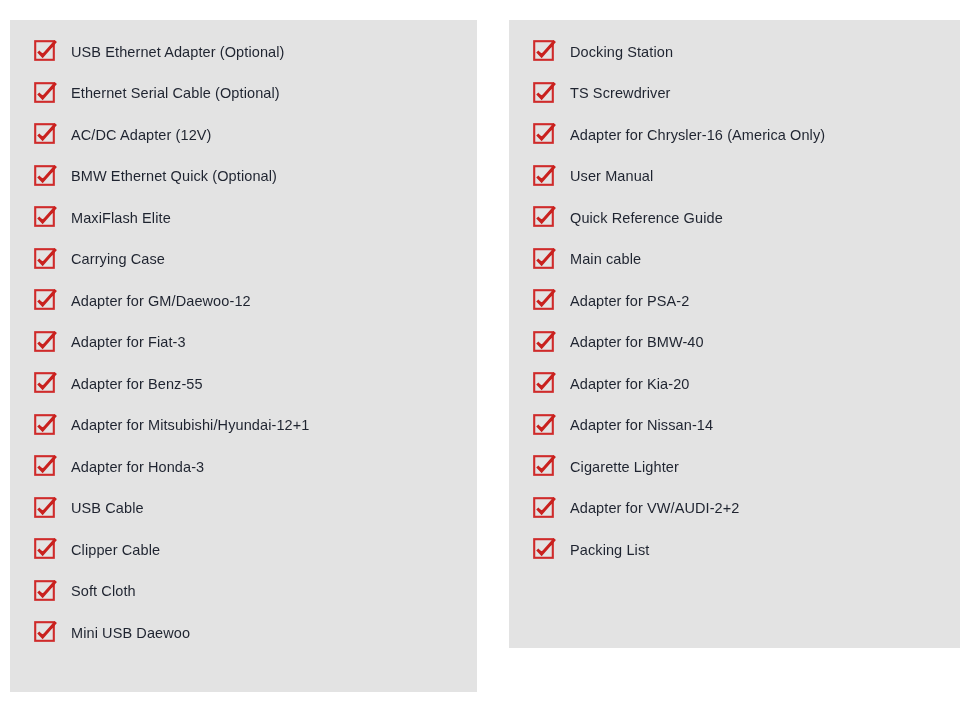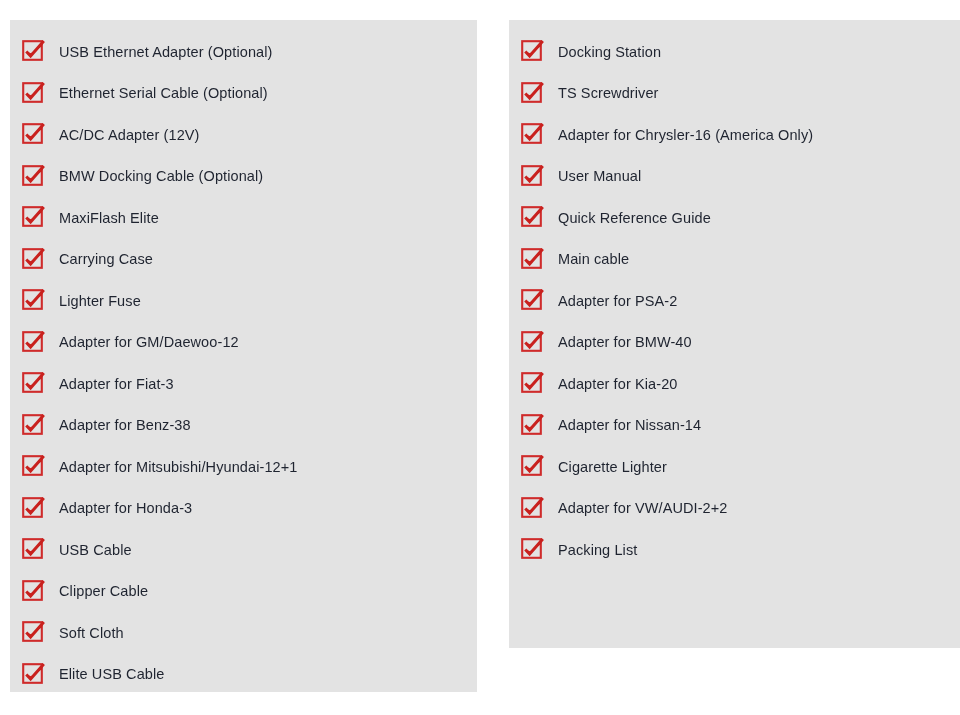--- a/index.html
+++ b/index.html
@@ -50,21 +50,21 @@
     top: 0;
     width: 100%;
     padding-top: 11px;
     box-sizing: border-box;
   }
 
   .row {
     display: flex;
     align-items: center;
     height: 41.5px;
-    padding-left: 12px;
+    padding-left: 24px;
     box-sizing: border-box;
   }
 
   .check-icon {
     width: 23px;
     height: 23px;
     flex: 0 0 23px;
     position: relative;
     margin-right: 14px;
   }
@@ -122,21 +122,21 @@
           <span class="row-label">AC/DC Adapter (12V)</span>
         </div>
         <div class="row">
           <span class="check-icon">
             <svg viewBox="0 0 23 23" xmlns="http://www.w3.org/2000/svg">
               <rect x="1.2" y="1.2" width="18.6" height="18.6" fill="none" stroke="#cf2b2b" stroke-width="2.1"></rect>
               <path d="M4.3 11.4 L8.6 16.0 L21.8 0.9 L19.6 6.4 L8.9 13.3 Z" fill="#c9211e"></path>
               <path d="M4.3 11.4 L8.6 16.0 L21.8 0.9" fill="none" stroke="#c9211e" stroke-width="3.0" stroke-linejoin="miter" stroke-linecap="butt"></path>
             </svg>
           </span>
-          <span class="row-label">BMW Docking Cable (Optional)</span>
+          <span class="row-label">BMW Ethernet Quick (Optional)</span>
         </div>
         <div class="row">
           <span class="check-icon">
             <svg viewBox="0 0 23 23" xmlns="http://www.w3.org/2000/svg">
               <rect x="1.2" y="1.2" width="18.6" height="18.6" fill="none" stroke="#cf2b2b" stroke-width="2.1"></rect>
               <path d="M4.3 11.4 L8.6 16.0 L21.8 0.9 L19.6 6.4 L8.9 13.3 Z" fill="#c9211e"></path>
               <path d="M4.3 11.4 L8.6 16.0 L21.8 0.9" fill="none" stroke="#c9211e" stroke-width="3.0" stroke-linejoin="miter" stroke-linecap="butt"></path>
             </svg>
           </span>
           <span class="row-label">MaxiFlash Elite</span>
@@ -152,51 +152,41 @@
           <span class="row-label">Carrying Case</span>
         </div>
         <div class="row">
           <span class="check-icon">
             <svg viewBox="0 0 23 23" xmlns="http://www.w3.org/2000/svg">
               <rect x="1.2" y="1.2" width="18.6" height="18.6" fill="none" stroke="#cf2b2b" stroke-width="2.1"></rect>
               <path d="M4.3 11.4 L8.6 16.0 L21.8 0.9 L19.6 6.4 L8.9 13.3 Z" fill="#c9211e"></path>
               <path d="M4.3 11.4 L8.6 16.0 L21.8 0.9" fill="none" stroke="#c9211e" stroke-width="3.0" stroke-linejoin="miter" stroke-linecap="butt"></path>
             </svg>
           </span>
-          <span class="row-label">Lighter Fuse</span>
-        </div>
-        <div class="row">
-          <span class="check-icon">
-            <svg viewBox="0 0 23 23" xmlns="http://www.w3.org/2000/svg">
-              <rect x="1.2" y="1.2" width="18.6" height="18.6" fill="none" stroke="#cf2b2b" stroke-width="2.1"></rect>
-              <path d="M4.3 11.4 L8.6 16.0 L21.8 0.9 L19.6 6.4 L8.9 13.3 Z" fill="#c9211e"></path>
-              <path d="M4.3 11.4 L8.6 16.0 L21.8 0.9" fill="none" stroke="#c9211e" stroke-width="3.0" stroke-linejoin="miter" stroke-linecap="butt"></path>
-            </svg>
-          </span>
           <span class="row-label">Adapter for GM/Daewoo-12</span>
         </div>
         <div class="row">
           <span class="check-icon">
             <svg viewBox="0 0 23 23" xmlns="http://www.w3.org/2000/svg">
               <rect x="1.2" y="1.2" width="18.6" height="18.6" fill="none" stroke="#cf2b2b" stroke-width="2.1"></rect>
               <path d="M4.3 11.4 L8.6 16.0 L21.8 0.9 L19.6 6.4 L8.9 13.3 Z" fill="#c9211e"></path>
               <path d="M4.3 11.4 L8.6 16.0 L21.8 0.9" fill="none" stroke="#c9211e" stroke-width="3.0" stroke-linejoin="miter" stroke-linecap="butt"></path>
             </svg>
           </span>
           <span class="row-label">Adapter for Fiat-3</span>
         </div>
         <div class="row">
           <span class="check-icon">
             <svg viewBox="0 0 23 23" xmlns="http://www.w3.org/2000/svg">
               <rect x="1.2" y="1.2" width="18.6" height="18.6" fill="none" stroke="#cf2b2b" stroke-width="2.1"></rect>
               <path d="M4.3 11.4 L8.6 16.0 L21.8 0.9 L19.6 6.4 L8.9 13.3 Z" fill="#c9211e"></path>
               <path d="M4.3 11.4 L8.6 16.0 L21.8 0.9" fill="none" stroke="#c9211e" stroke-width="3.0" stroke-linejoin="miter" stroke-linecap="butt"></path>
             </svg>
           </span>
-          <span class="row-label">Adapter for Benz-38</span>
+          <span class="row-label">Adapter for Benz-55</span>
         </div>
         <div class="row">
           <span class="check-icon">
             <svg viewBox="0 0 23 23" xmlns="http://www.w3.org/2000/svg">
               <rect x="1.2" y="1.2" width="18.6" height="18.6" fill="none" stroke="#cf2b2b" stroke-width="2.1"></rect>
               <path d="M4.3 11.4 L8.6 16.0 L21.8 0.9 L19.6 6.4 L8.9 13.3 Z" fill="#c9211e"></path>
               <path d="M4.3 11.4 L8.6 16.0 L21.8 0.9" fill="none" stroke="#c9211e" stroke-width="3.0" stroke-linejoin="miter" stroke-linecap="butt"></path>
             </svg>
           </span>
           <span class="row-label">Adapter for Mitsubishi/Hyundai-12+1</span>
@@ -242,21 +232,21 @@
           <span class="row-label">Soft Cloth</span>
         </div>
         <div class="row">
           <span class="check-icon">
             <svg viewBox="0 0 23 23" xmlns="http://www.w3.org/2000/svg">
               <rect x="1.2" y="1.2" width="18.6" height="18.6" fill="none" stroke="#cf2b2b" stroke-width="2.1"></rect>
               <path d="M4.3 11.4 L8.6 16.0 L21.8 0.9 L19.6 6.4 L8.9 13.3 Z" fill="#c9211e"></path>
               <path d="M4.3 11.4 L8.6 16.0 L21.8 0.9" fill="none" stroke="#c9211e" stroke-width="3.0" stroke-linejoin="miter" stroke-linecap="butt"></path>
             </svg>
           </span>
-          <span class="row-label">Elite USB Cable</span>
+          <span class="row-label">Mini USB Daewoo</span>
         </div>
       </div>
   </div>
 
   <div class="panel panel-right">
     <div class="checklist" id="right-column">
         <div class="row">
           <span class="check-icon">
             <svg viewBox="0 0 23 23" xmlns="http://www.w3.org/2000/svg">
               <rect x="1.2" y="1.2" width="18.6" height="18.6" fill="none" stroke="#cf2b2b" stroke-width="2.1"></rect>

